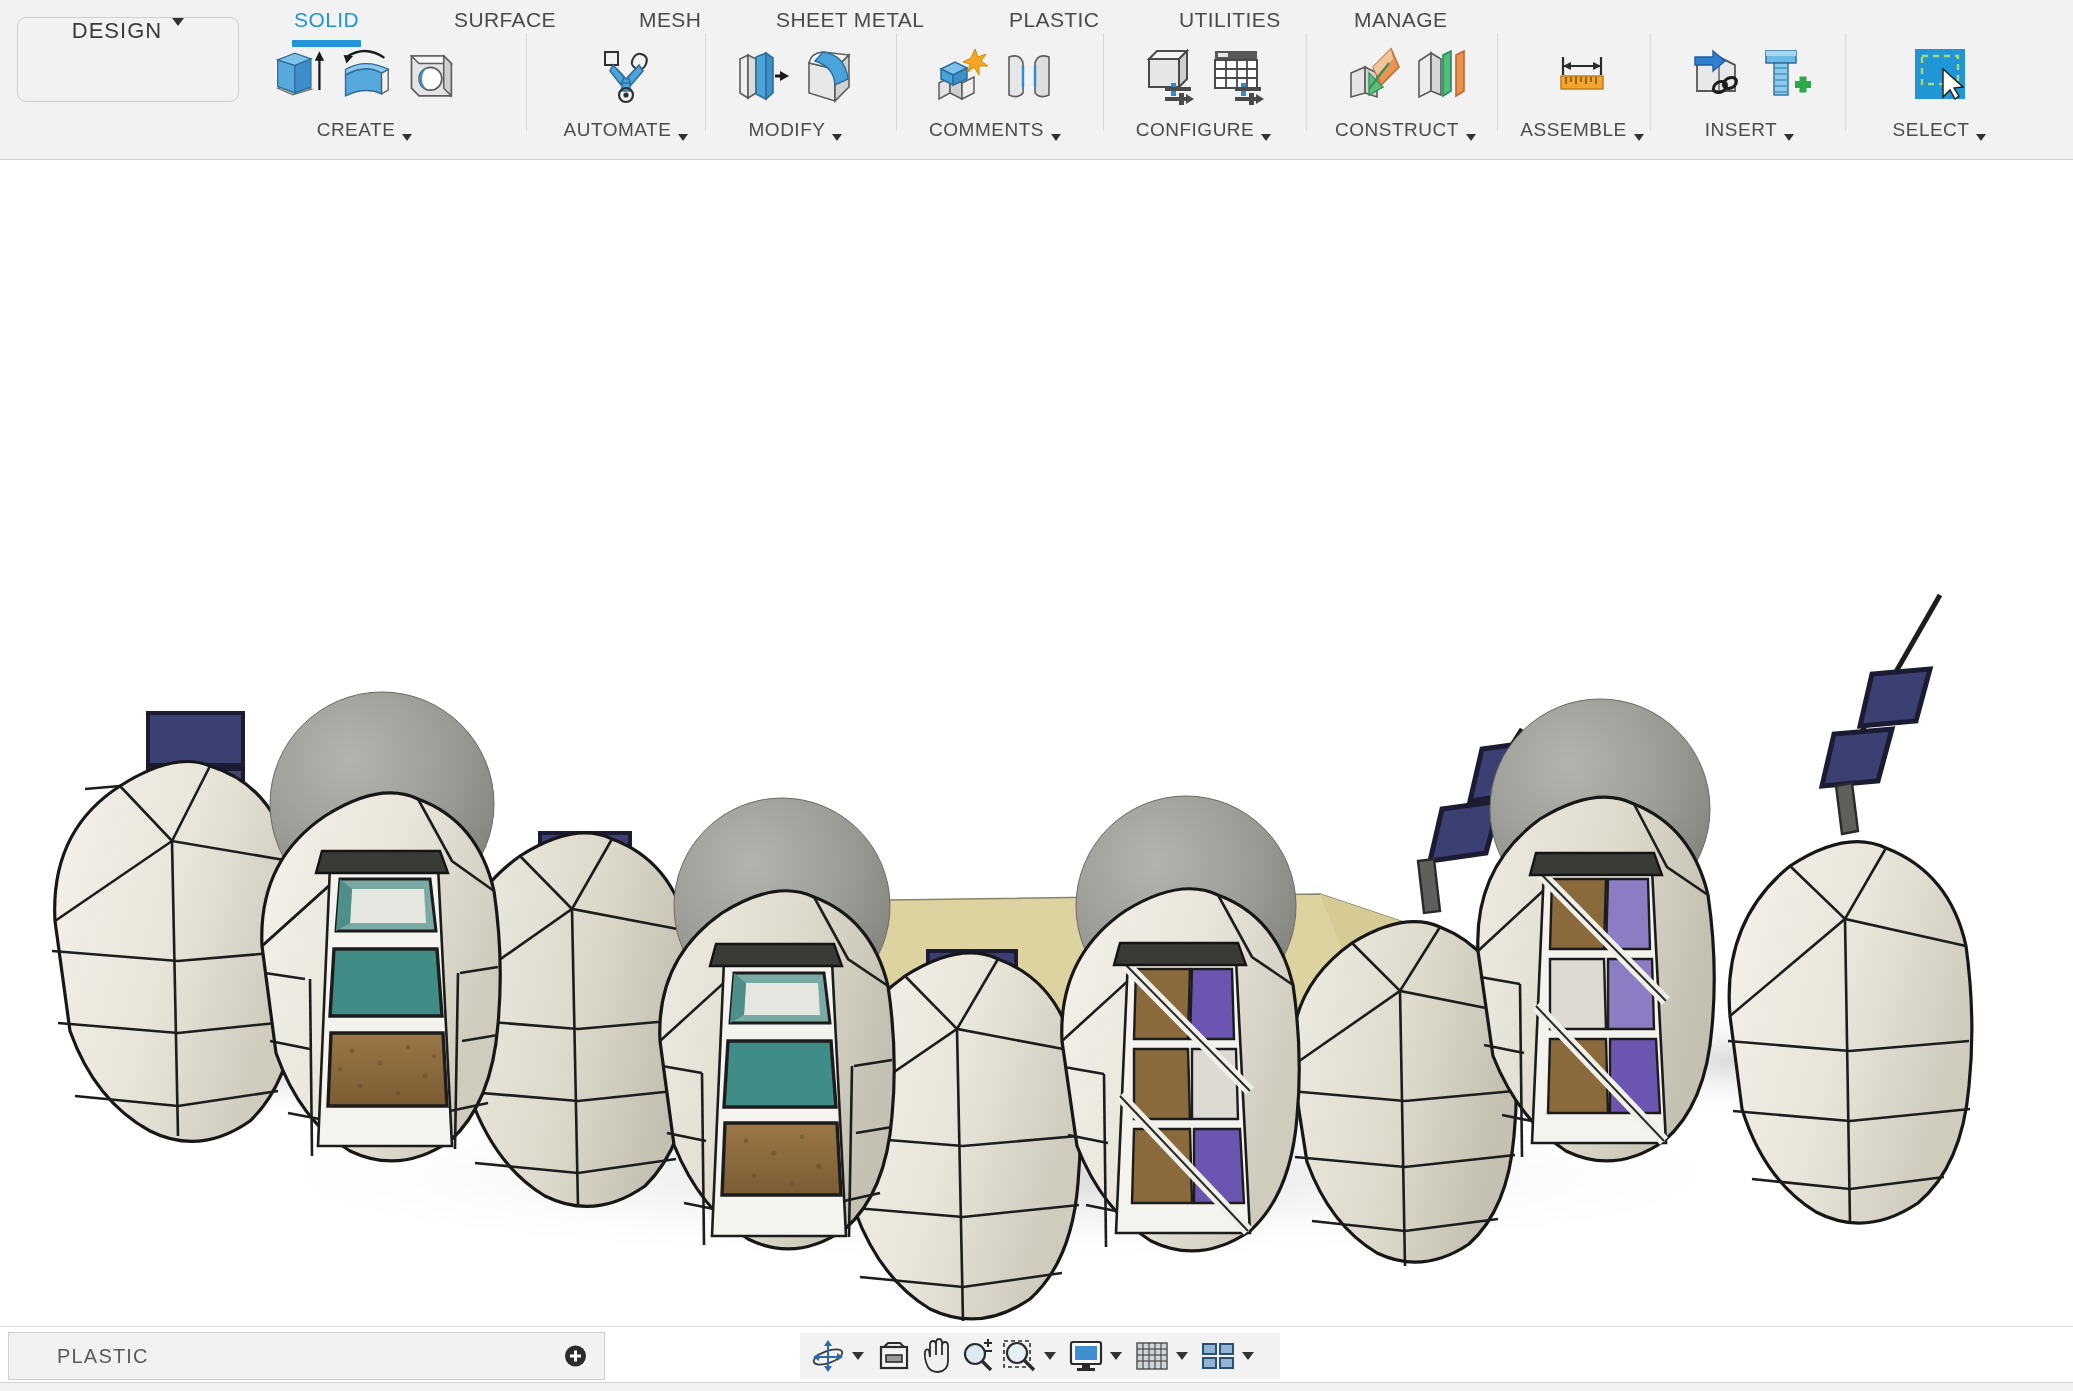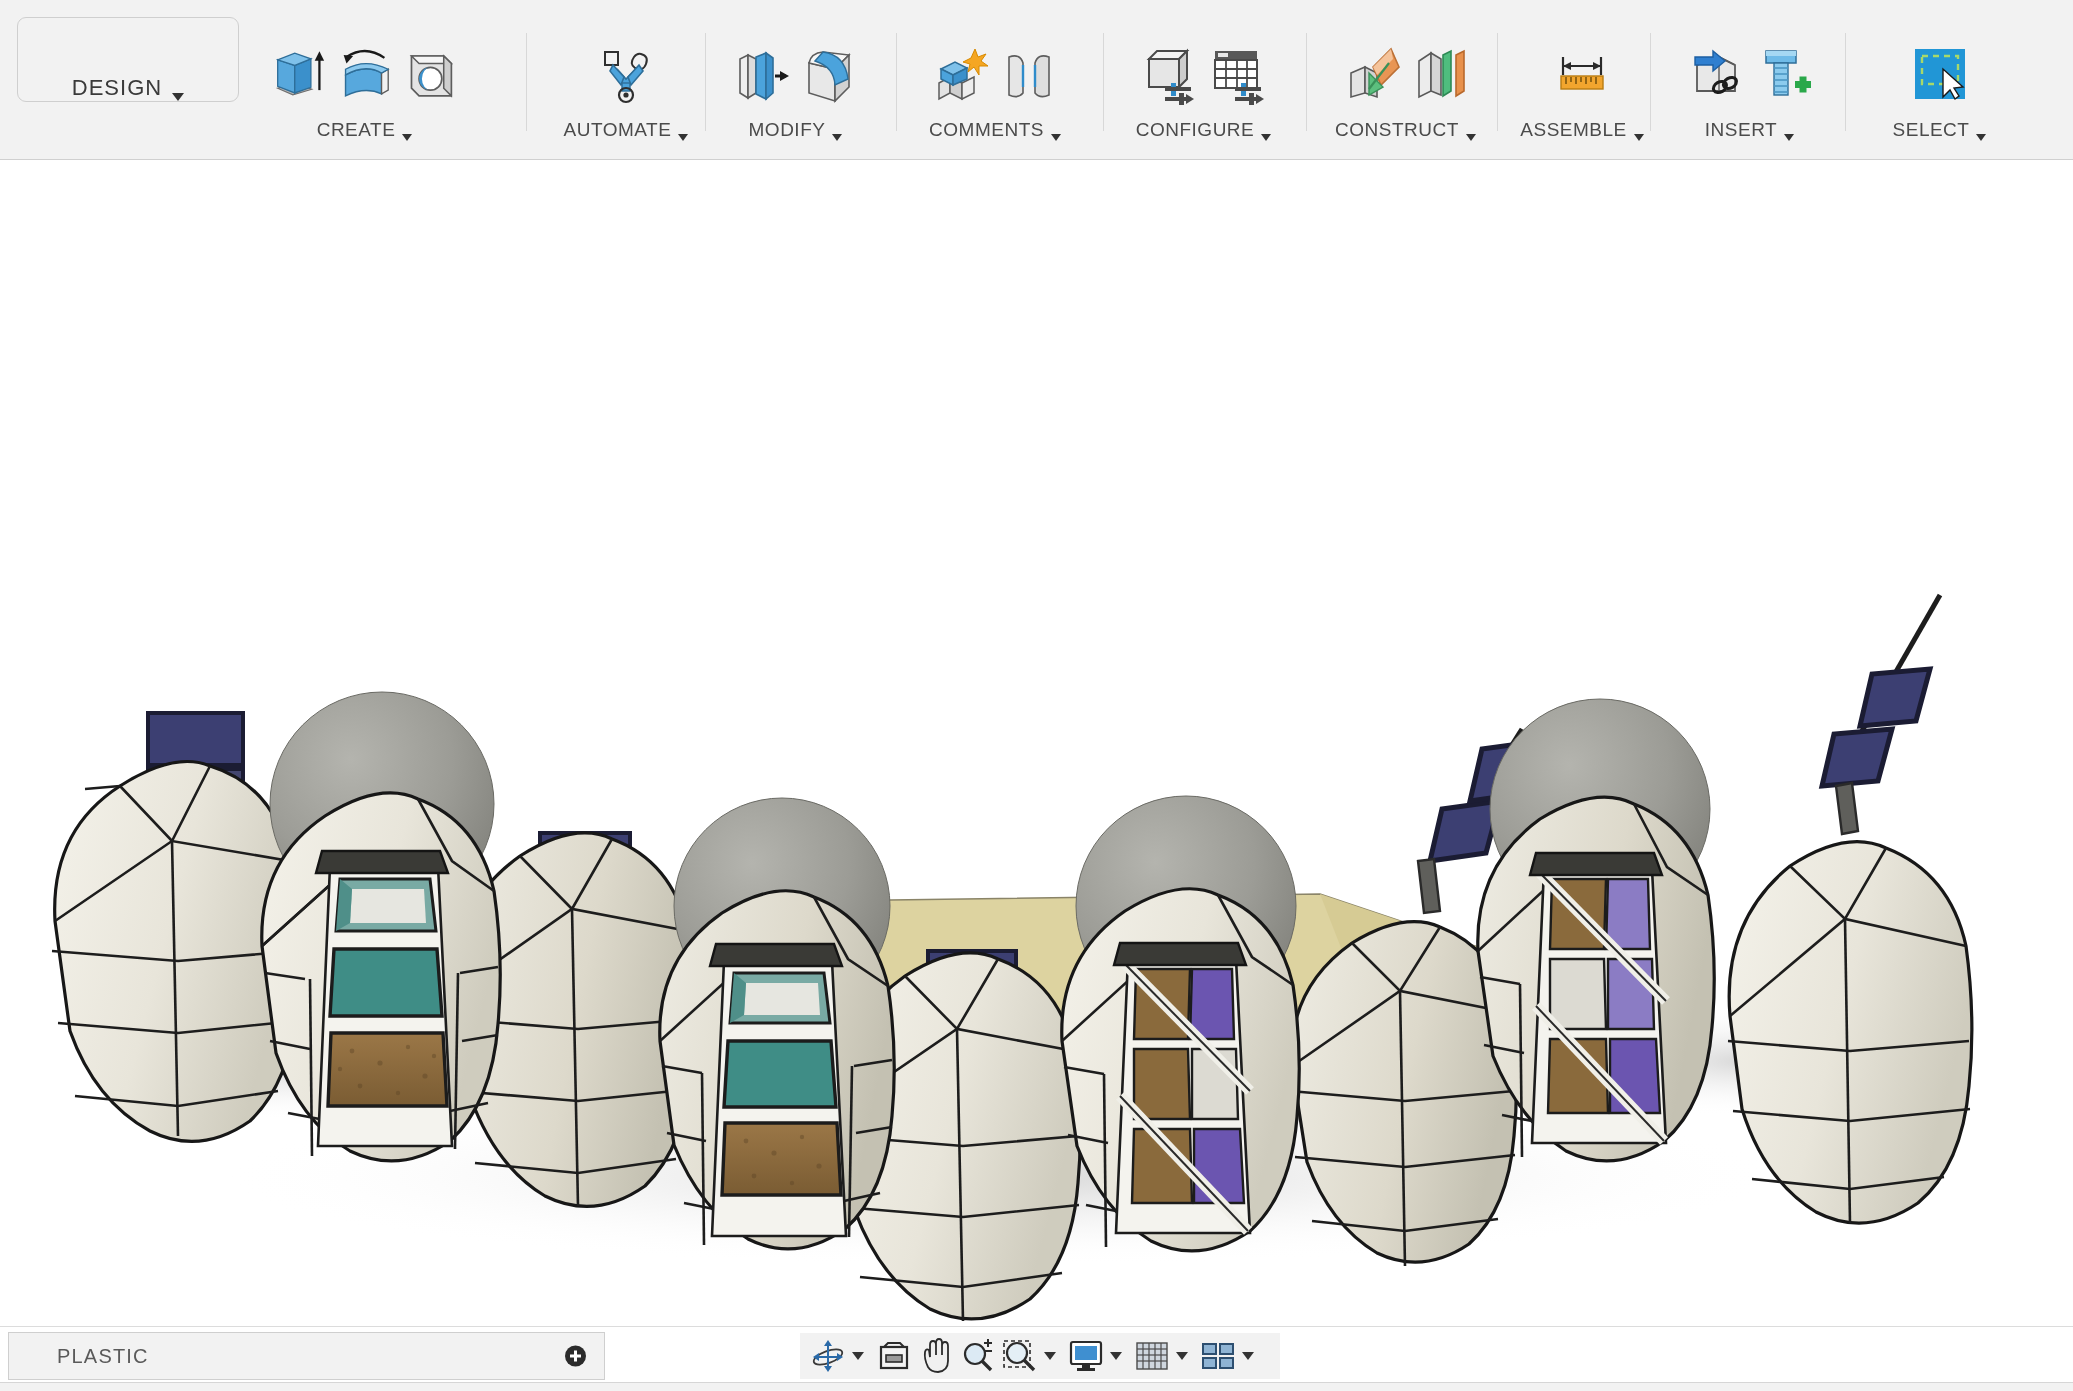--- a/index.html
+++ b/index.html
@@ -26,21 +26,21 @@
   .tab.active { color:#2196d6; }
   .tab .tabunder {
     position:absolute; left:4px; right:4px; bottom:-11px; height:7px;
     background:#2196d6; border-radius:1px;
   }
 
   
   #design-btn {
     position:absolute; left:17px; top:17px; width:222px; height:85px;
     background:#f2f2f2; border:1px solid #cfcfcf; border-radius:9px;
-    display:flex; align-items:flex-end; justify-content:center; gap:10px;
+    display:flex; align-items:flex-start; justify-content:center; gap:10px;
     cursor:pointer;
   }
   #design-btn .lbl { font-size:22px; color:#3a3a3a; letter-spacing:1px; }
   .caret { width:0;height:0;border-left:6px solid transparent;border-right:6px solid transparent;border-top:8px solid #333; display:inline-block; }
   .caret-sm { width:0;height:0;border-left:5px solid transparent;border-right:5px solid transparent;border-top:7px solid #333; display:inline-block; }
 
   
   .panel { position:absolute; top:27px; height:128px; }
   .panel .icons { display:flex; align-items:flex-end; gap:10px; height:78px; }
   .panel .ptitle {
@@ -142,20 +142,29 @@
 
 <div id="app">
 
   <div id="ribbon">
 
     <div id="design-btn">
       <span class="lbl">DESIGN</span>
       <span class="caret"></span>
     </div>
 
+    <div id="tabbar">
+        <div class="tab active" style="left: 288px;"><span>SOLID</span><span class="tabunder"></span></div>
+        <div class="tab" style="left: 448px;"><span>SURFACE</span></div>
+        <div class="tab" style="left: 633px;"><span>MESH</span></div>
+        <div class="tab" style="left: 770px;"><span>SHEET METAL</span></div>
+        <div class="tab" style="left: 1003px;"><span>PLASTIC</span></div>
+        <div class="tab" style="left: 1173px;"><span>UTILITIES</span></div>
+        <div class="tab" style="left: 1348px;"><span>MANAGE</span></div>
+      </div>
 
     <div id="panels-host">
         <div class="panel" style="left: 272px; width: 185px;">
           <div class="icons" style="justify-content: center;">
             <div class="ic">
               <svg viewBox="0 0 58 62">
       <path d="M6 46 L22 53 L42 47 L26 41 Z" fill="#b9b9b9" stroke="#6f6f6f" stroke-width="1.2"></path>
       <path d="M6 16 L6 44 L24 51 L24 22 Z" fill="#57a8dd" stroke="#2e6e99" stroke-width="1.4"></path>
       <path d="M24 22 L24 51 L41 45 L41 15 Z" fill="#3b90cb" stroke="#2e6e99" stroke-width="1.4"></path>
       <path d="M6 16 L24 9 L41 15 L24 22 Z" fill="#7fc1ea" stroke="#2e6e99" stroke-width="1.4"></path>

